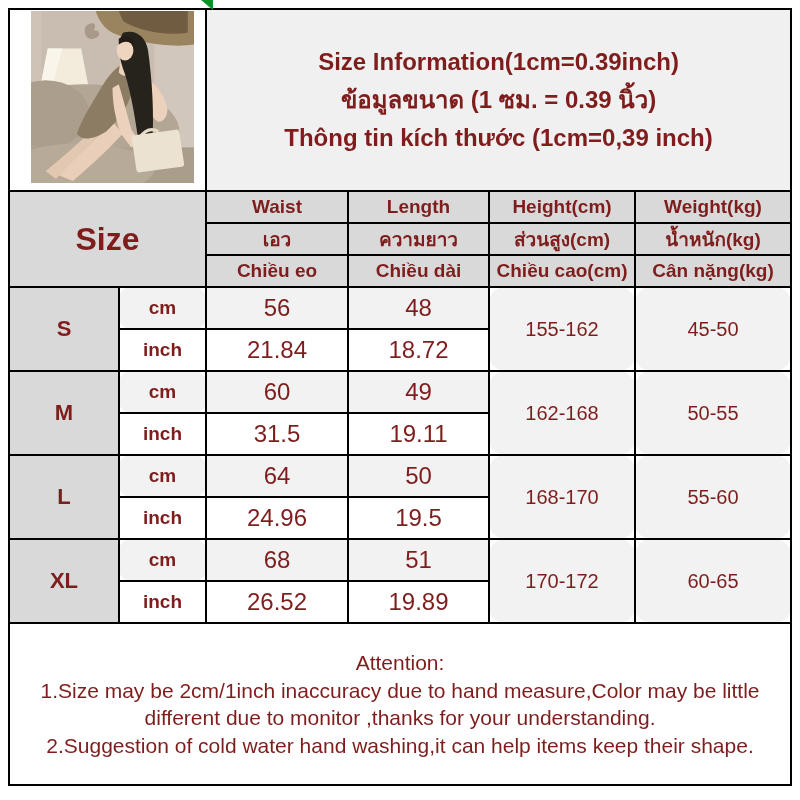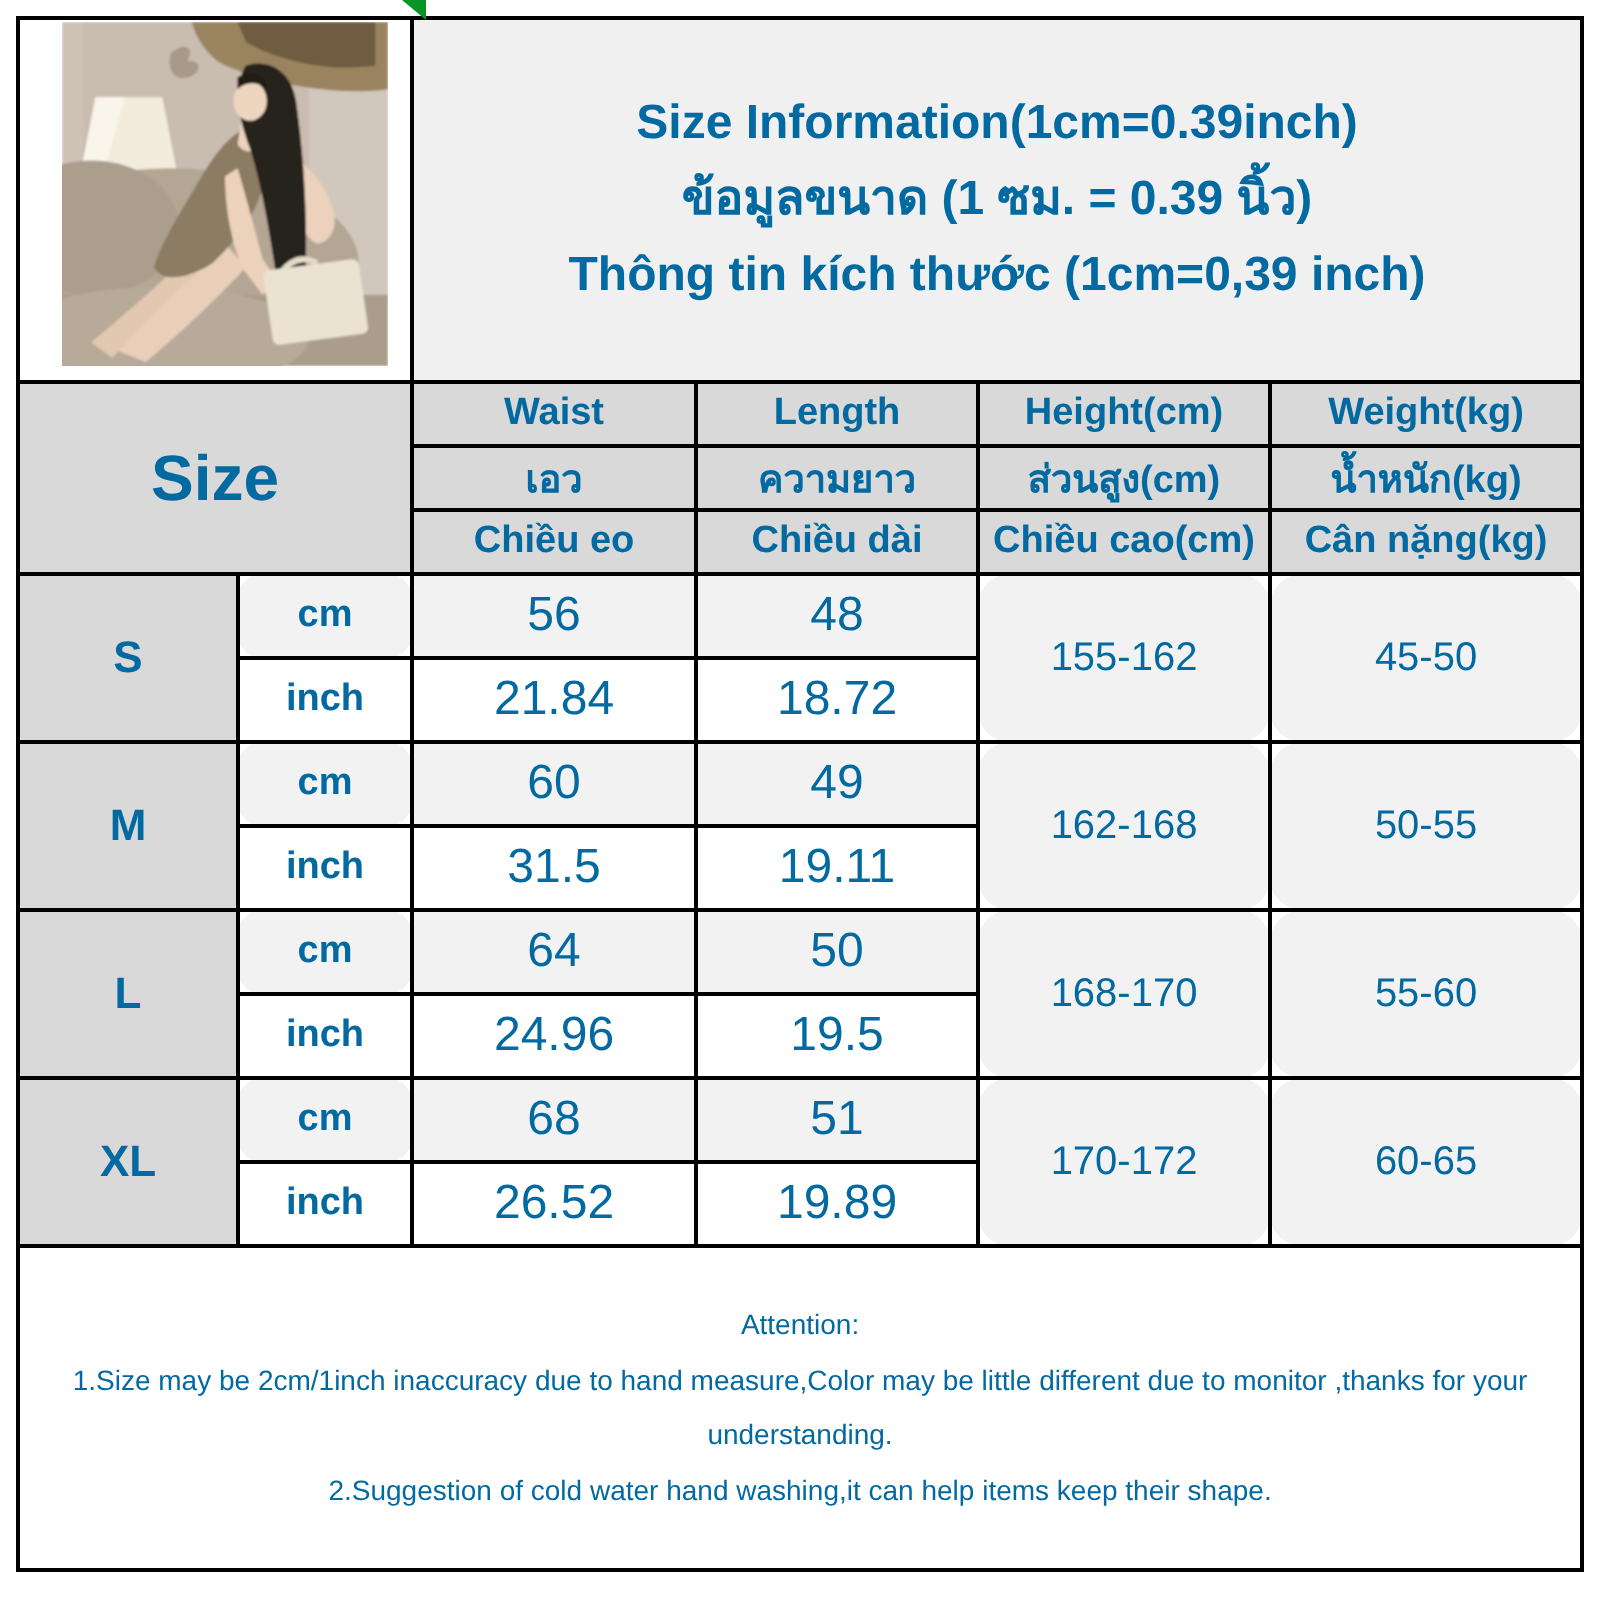--- a/index.html
+++ b/index.html
@@ -1,18 +1,18 @@
 <!DOCTYPE html>
 <html><head>
 <meta charset="utf-8">
 <style>
   html,body { margin:0; padding:0; background:#ffffff; }
   .canvas {
     position:relative; width:800px; height:800px; background:#ffffff;
-    font-family:"Liberation Sans","DejaVu Sans",sans-serif; color:#0369a1; overflow:hidden;text-decoration:underline;
+    font-family:"Liberation Sans","DejaVu Sans",sans-serif; color:#7f1d1d; overflow:hidden;text-decoration:underline;
   }
   table.main {
     position:absolute; left:8px; top:8px; width:782px;
     border-collapse:collapse; table-layout:fixed;
   }
   table.main td, table.main th {
     border:2px solid #000; text-align:center; vertical-align:middle;
     padding:0; overflow:hidden;
   }
   tr.top-row   { height:180px; }
@@ -31,21 +31,21 @@
   .size-corner { background:#d9d9d9; font-weight:bold; font-size:32px; }
   .size-letter { background:#d9d9d9; font-weight:bold; font-size:22px; }
   .unit        { font-weight:bold; font-size:19px;border-radius:12px; }
   .val         { font-size:24px; font-weight:normal; }
   tr.cm-sub .unit,  tr.cm-sub .val  { background:#f2f2f2; }
   tr.inch-sub .unit, tr.inch-sub .val { background:#ffffff; }
   .range       { background:#f2f2f2; font-size:20px; font-weight:normal;border-radius:16px; }
 
   .attention-cell {
     background:#ffffff; text-align:left; vertical-align:top;
-    font-size:14px; line-height:27.5px; padding:3px 8px 0 6px;
+    font-size:21px; line-height:27.5px; padding:3px 8px 0 6px;
   }
 
   .green-marker { position:absolute; left:201px; top:0; width:13px; height:10px; }
 </style>
 </head>
 <body>
 
 <div class="canvas">
 
   <table class="main">

